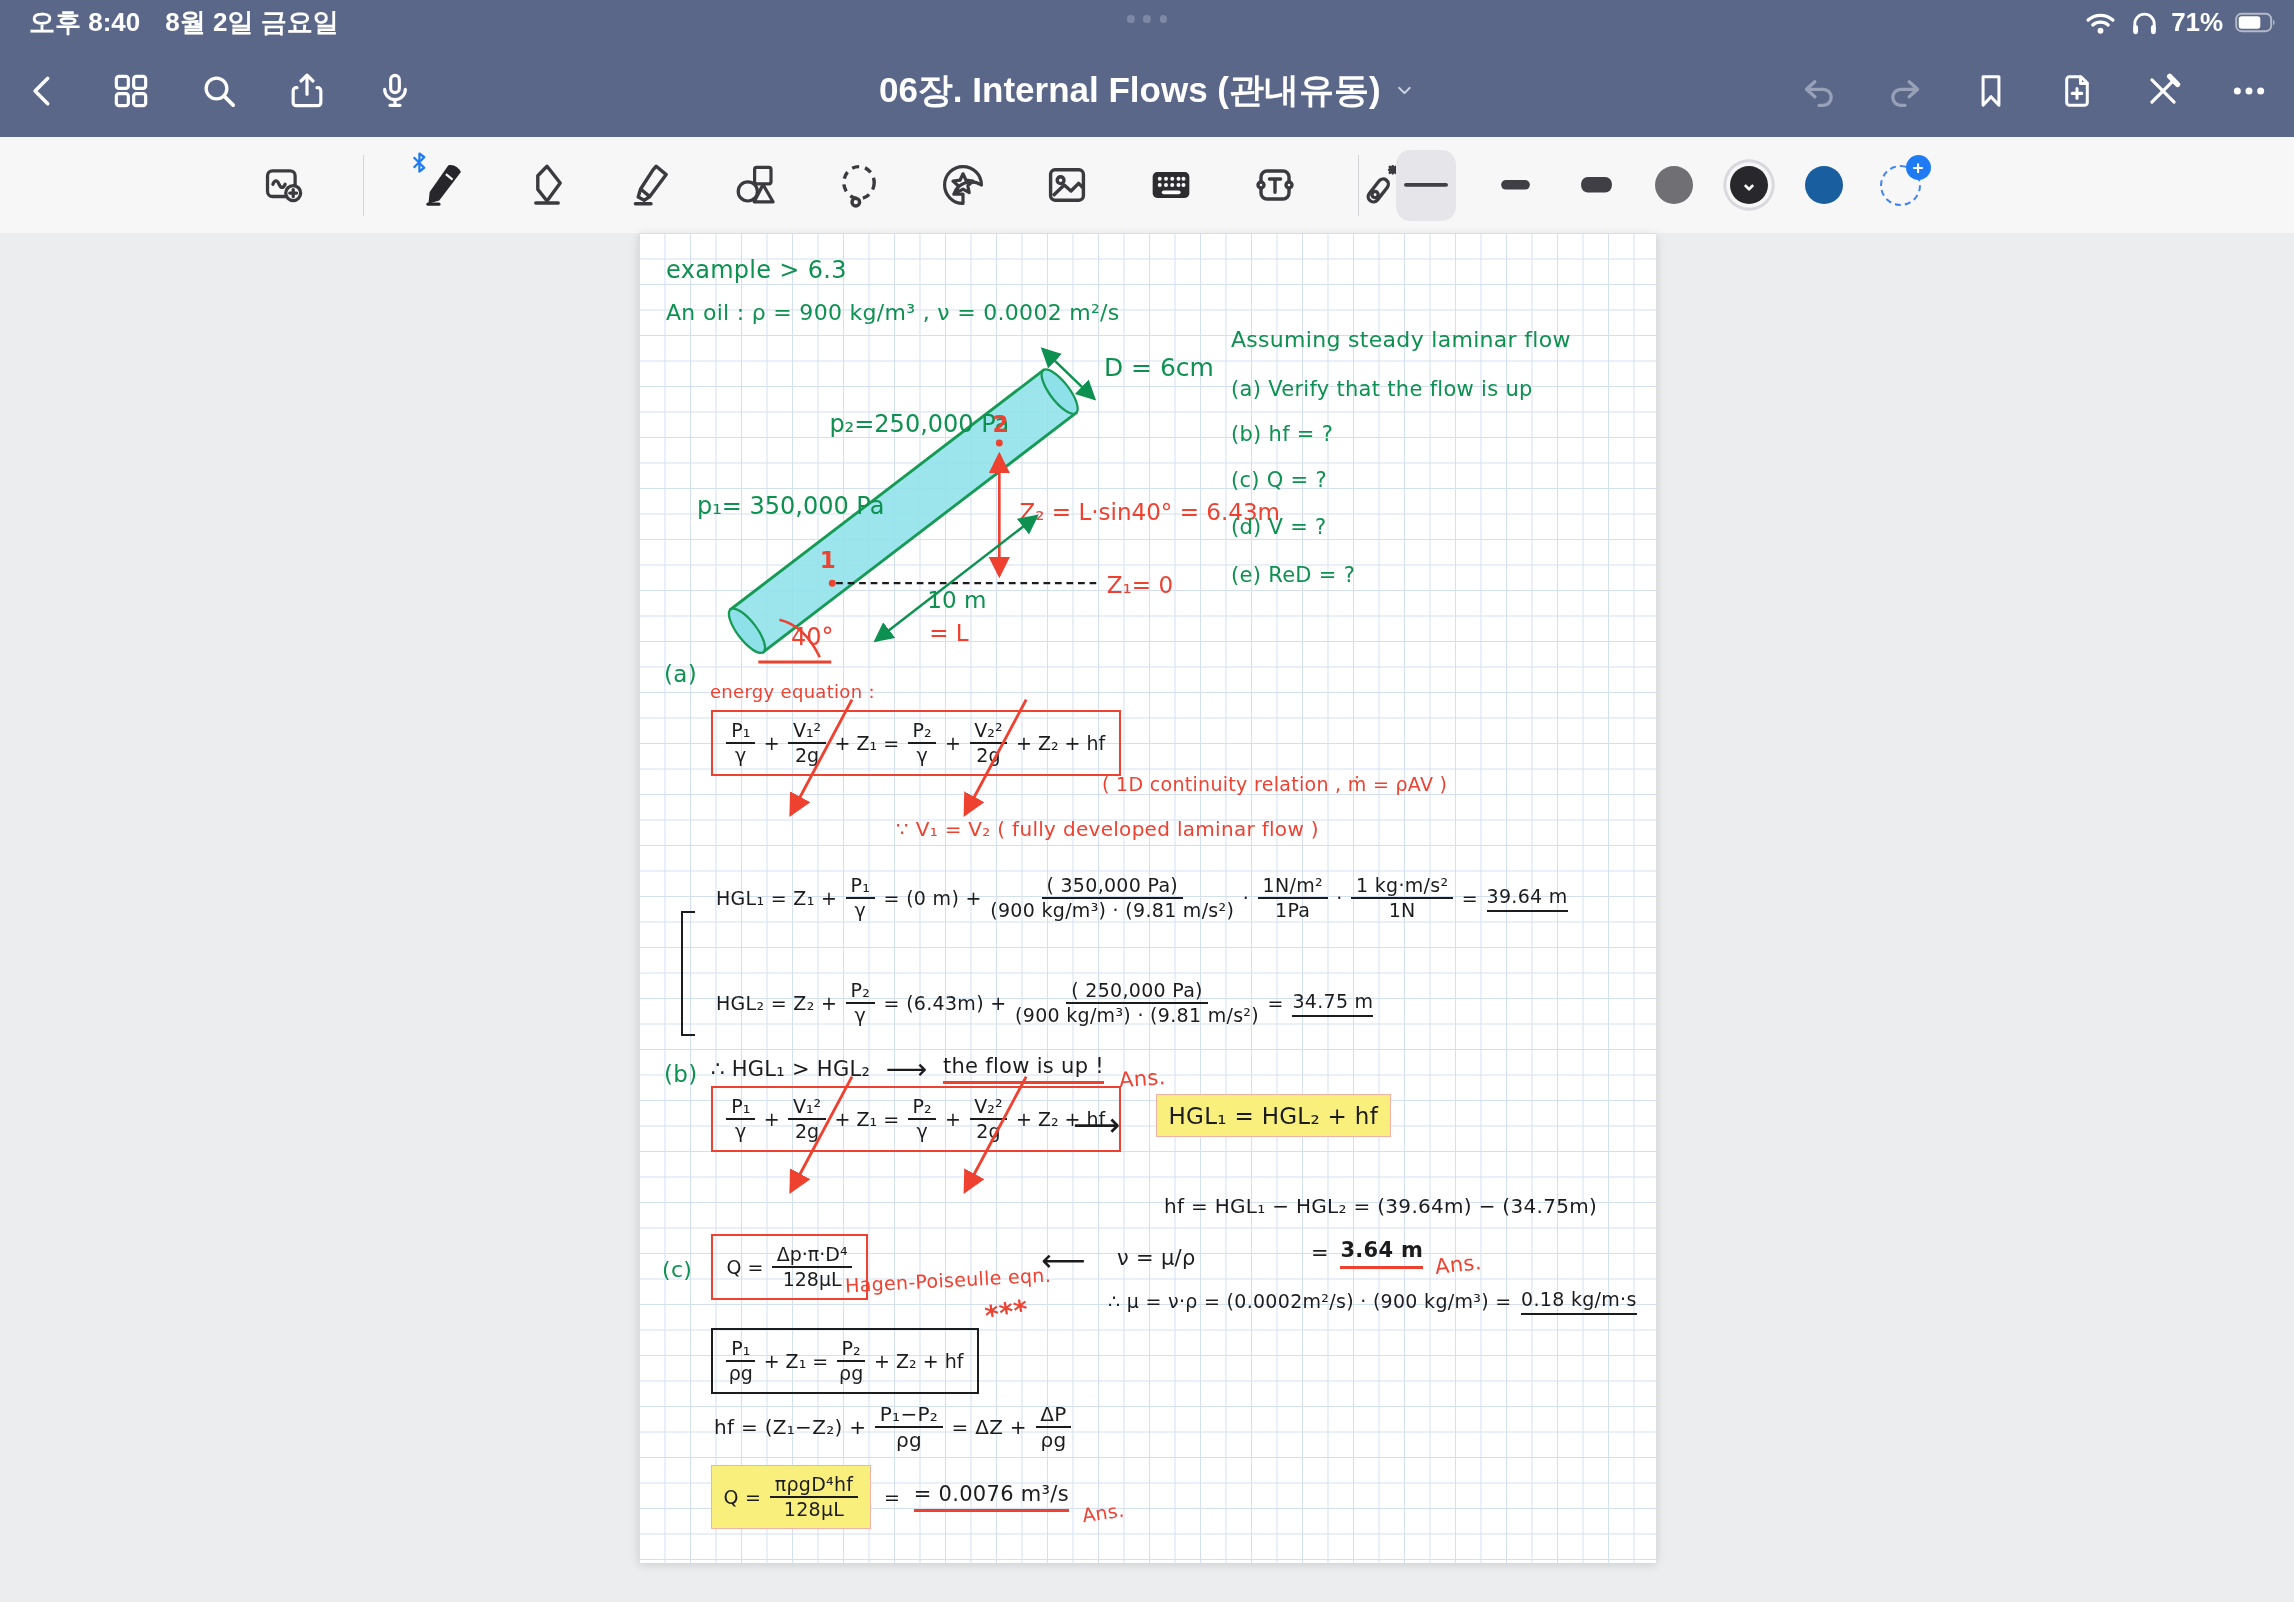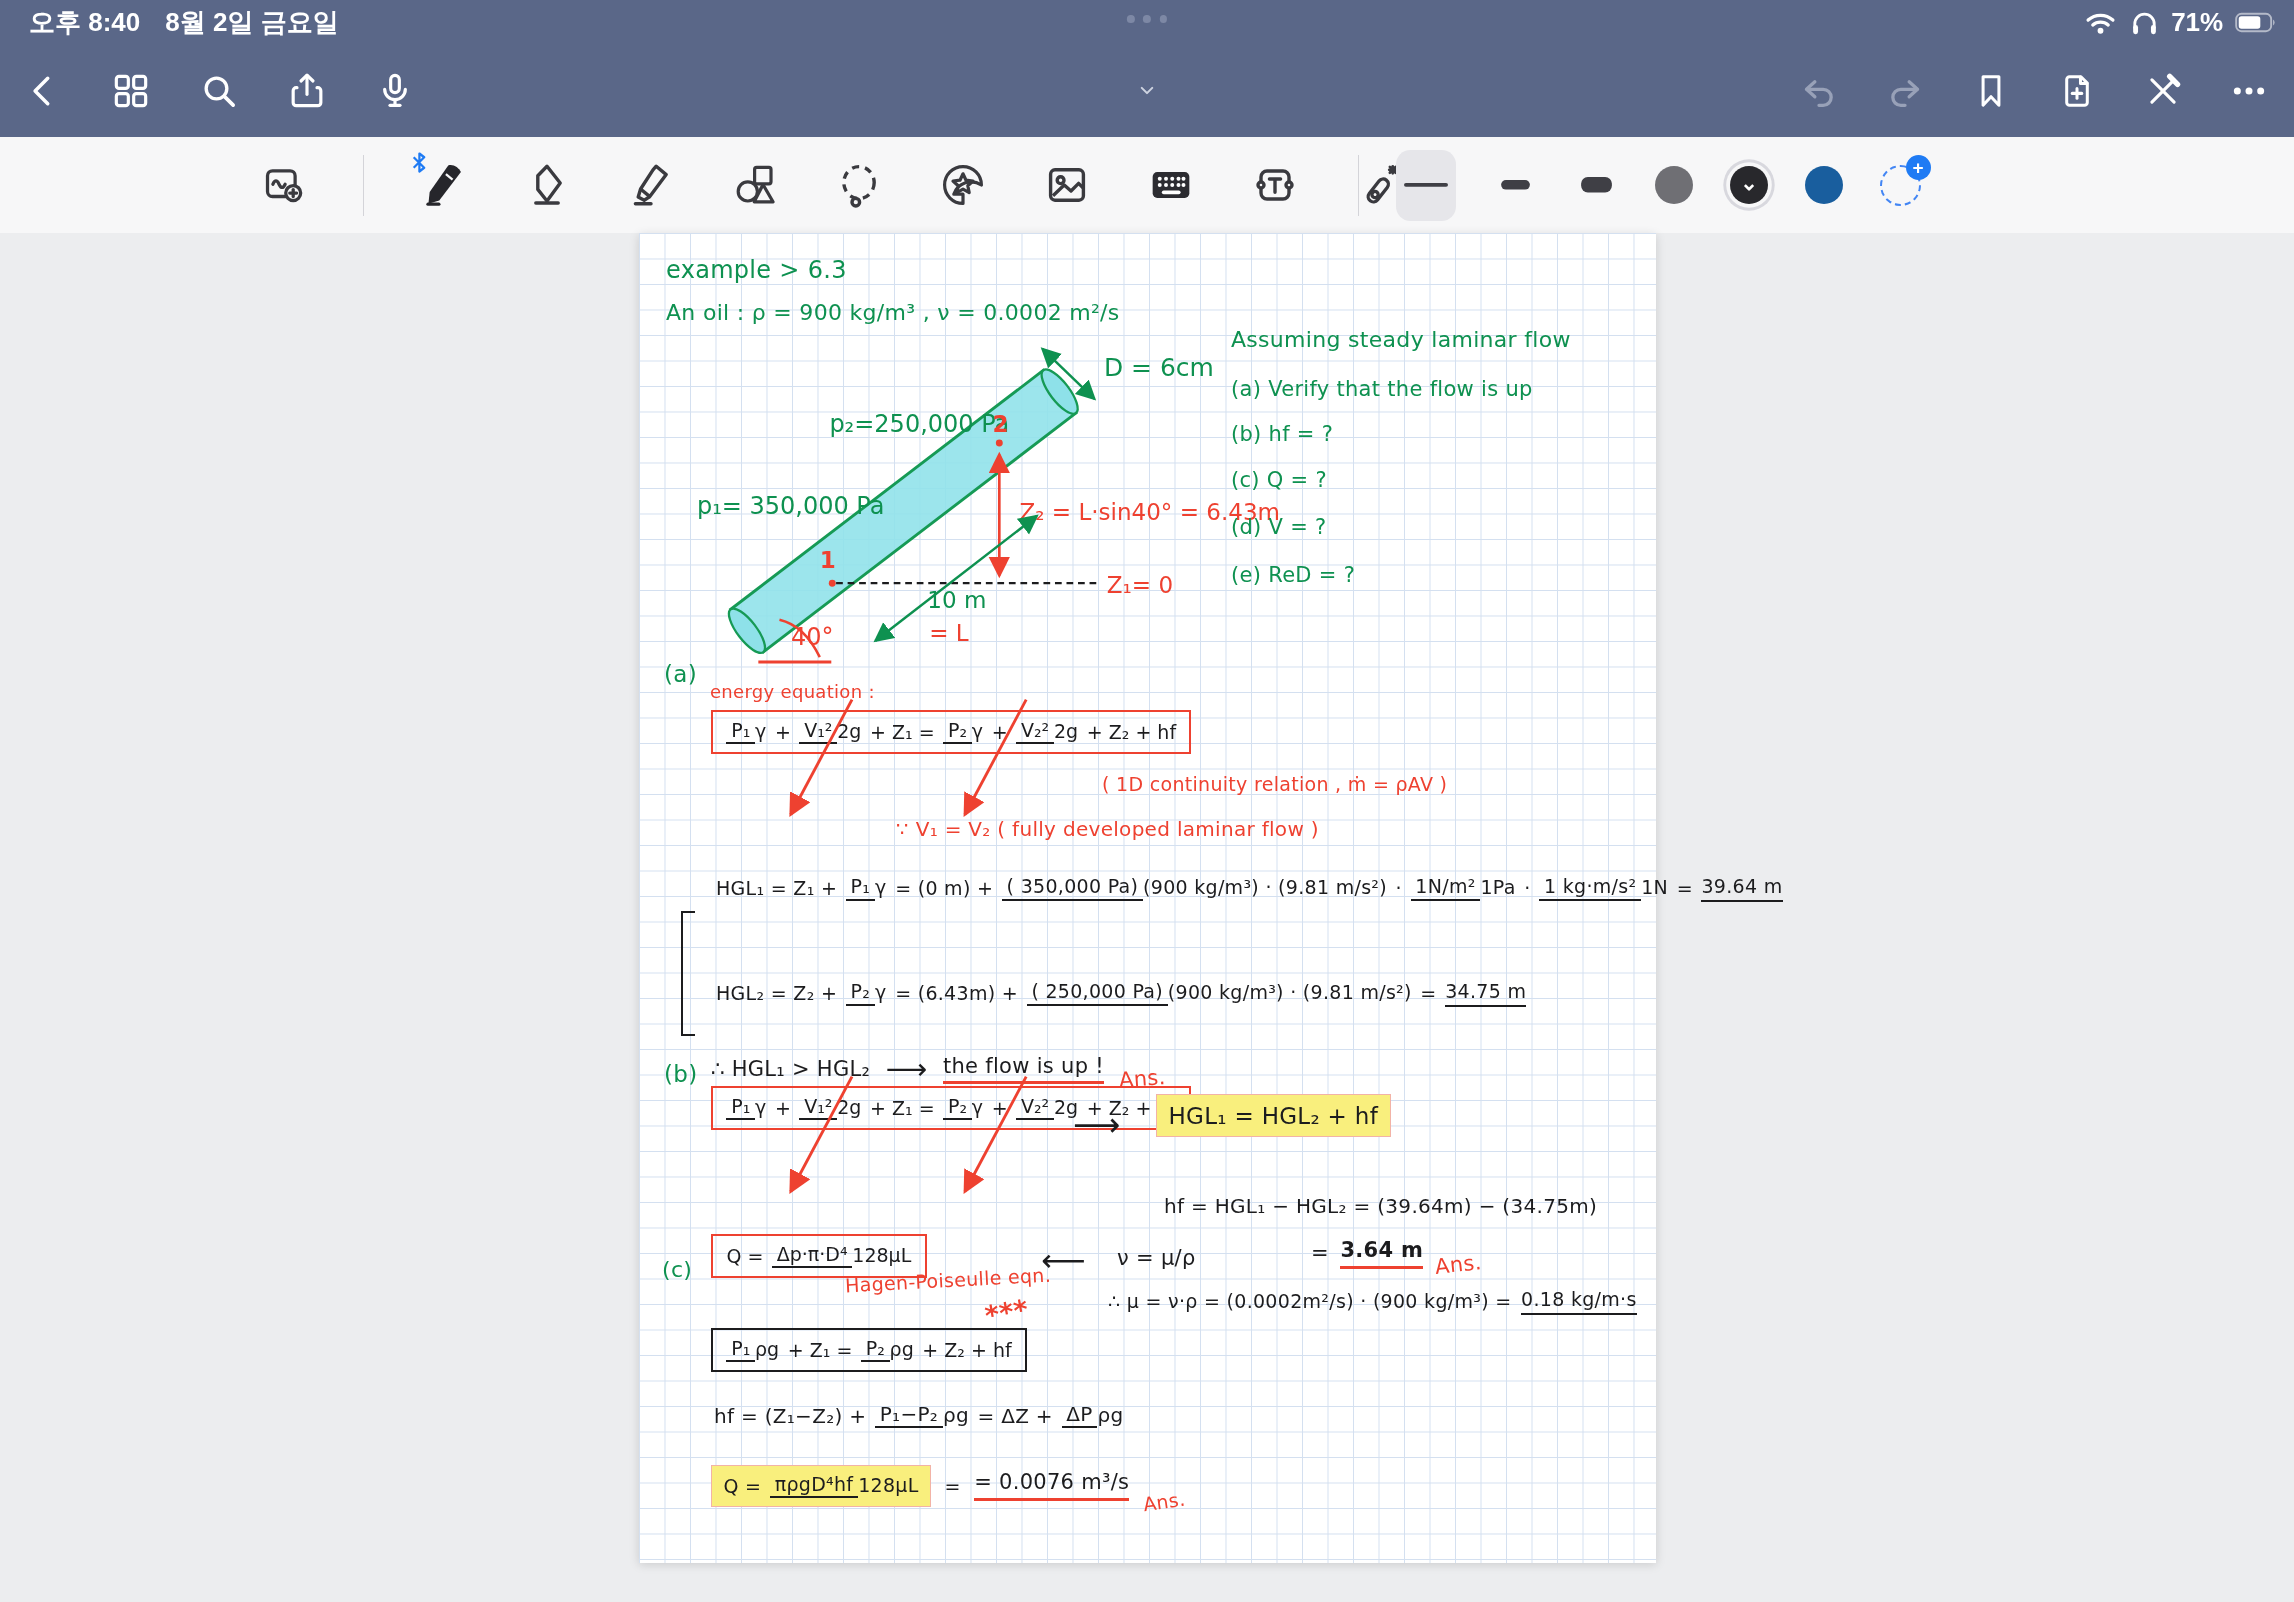--- a/index.html
+++ b/index.html
@@ -40,21 +40,21 @@
   
   .canvas{position:absolute;left:0;top:233px;width:2294px;height:1369px;background:#ecedef;}
   .paper{position:absolute;left:639px;top:0;width:1017px;height:1330px;background-color:#ffffff;
          background-image:linear-gradient(#d4e0f0 1px,transparent 1px),linear-gradient(90deg,#d4e0f0 1px,transparent 1px);
          background-size:25.5px 25.5px;box-shadow:0 1.9px 9.6px rgba(0,0,0,.15);}
   .p{position:absolute;}
   .hw{font-family:"DejaVu Sans",sans-serif;letter-spacing:0.3px;white-space:nowrap;}
   .green{color:#0e9150;} .red{color:#ee4130;} .ink{color:#1c1c1e;}
 
   .eqrow{display:flex;align-items:center;gap:8.6px;font-family:"DejaVu Sans",sans-serif;}
-  .frac{display:inline-flex;flex-direction:row;align-items:flex-start;line-height:1.12;}
+  .frac{display:inline-flex;flex-direction:column;align-items:center;line-height:1.12;}
   .frac .num{border-bottom:2.1px solid currentColor;padding:0 4.8px 1px;}
   .frac .den{padding-top:1px;}
   .redbox{border:2.9px solid #ee4130;padding:7.7px 13.4px;color:#1c1c1e;}
   .inkbox{border:2.4px solid #1c1c1e;padding:7.7px 13.4px;color:#1c1c1e;}
   .hlbar{background:#f9ef7d;padding:5.8px 13.4px;}
   .ybox{background:#f9ef7d;border:1.9px solid #f2b3a7;padding:7.7px 11.5px;}
   .u-ink{border-bottom:2.4px solid #1c1c1e;padding-bottom:2.9px;}
   .u-red{border-bottom:3.4px solid #ee4130;padding-bottom:3.8px;}
   .bracket{border-left:2.9px solid #1c1c1e;border-top:2.9px solid #1c1c1e;border-bottom:2.9px solid #1c1c1e;width:11.5px;}
   svg{display:block;}
@@ -132,20 +132,21 @@
       <svg width="40" height="40" viewBox="0 0 24 24" fill="none" stroke="#fff" stroke-width="1.9" stroke-linecap="round">
           <rect x="9.4" y="2.6" width="5.2" height="10.4" rx="2.6"></rect>
           <path d="M5.8 11 a6.2 6.2 0 0 0 12.4 0"></path>
           <path d="M12 17.4 V20.4"></path>
           <path d="M9 20.6 H15"></path>
         </svg>
     </div>
   </div>
 
   <div class="nav-title">
+    <span>06장. Internal Flows (관내유동)</span>
     <svg width="21" height="21" viewBox="0 0 24 24">
         <path d="M6 9 L12 15 L18 9" fill="none" stroke="#cdd3e0" stroke-width="2.4" stroke-linecap="round" stroke-linejoin="round"></path>
       </svg>
   </div>
 
   <div class="nav-right">
     <div class="nav-btn">
       <svg width="40" height="40" viewBox="0 0 24 24" fill="none" stroke="#98a1b8" stroke-width="2" stroke-linecap="round" stroke-linejoin="round">
           <path d="M9.5 6.5 L4.5 11 L9.5 15.5"></path>
           <path d="M4.8 11 H14.5 a4.8 4.8 0 0 1 0 9.6 H12"></path>

